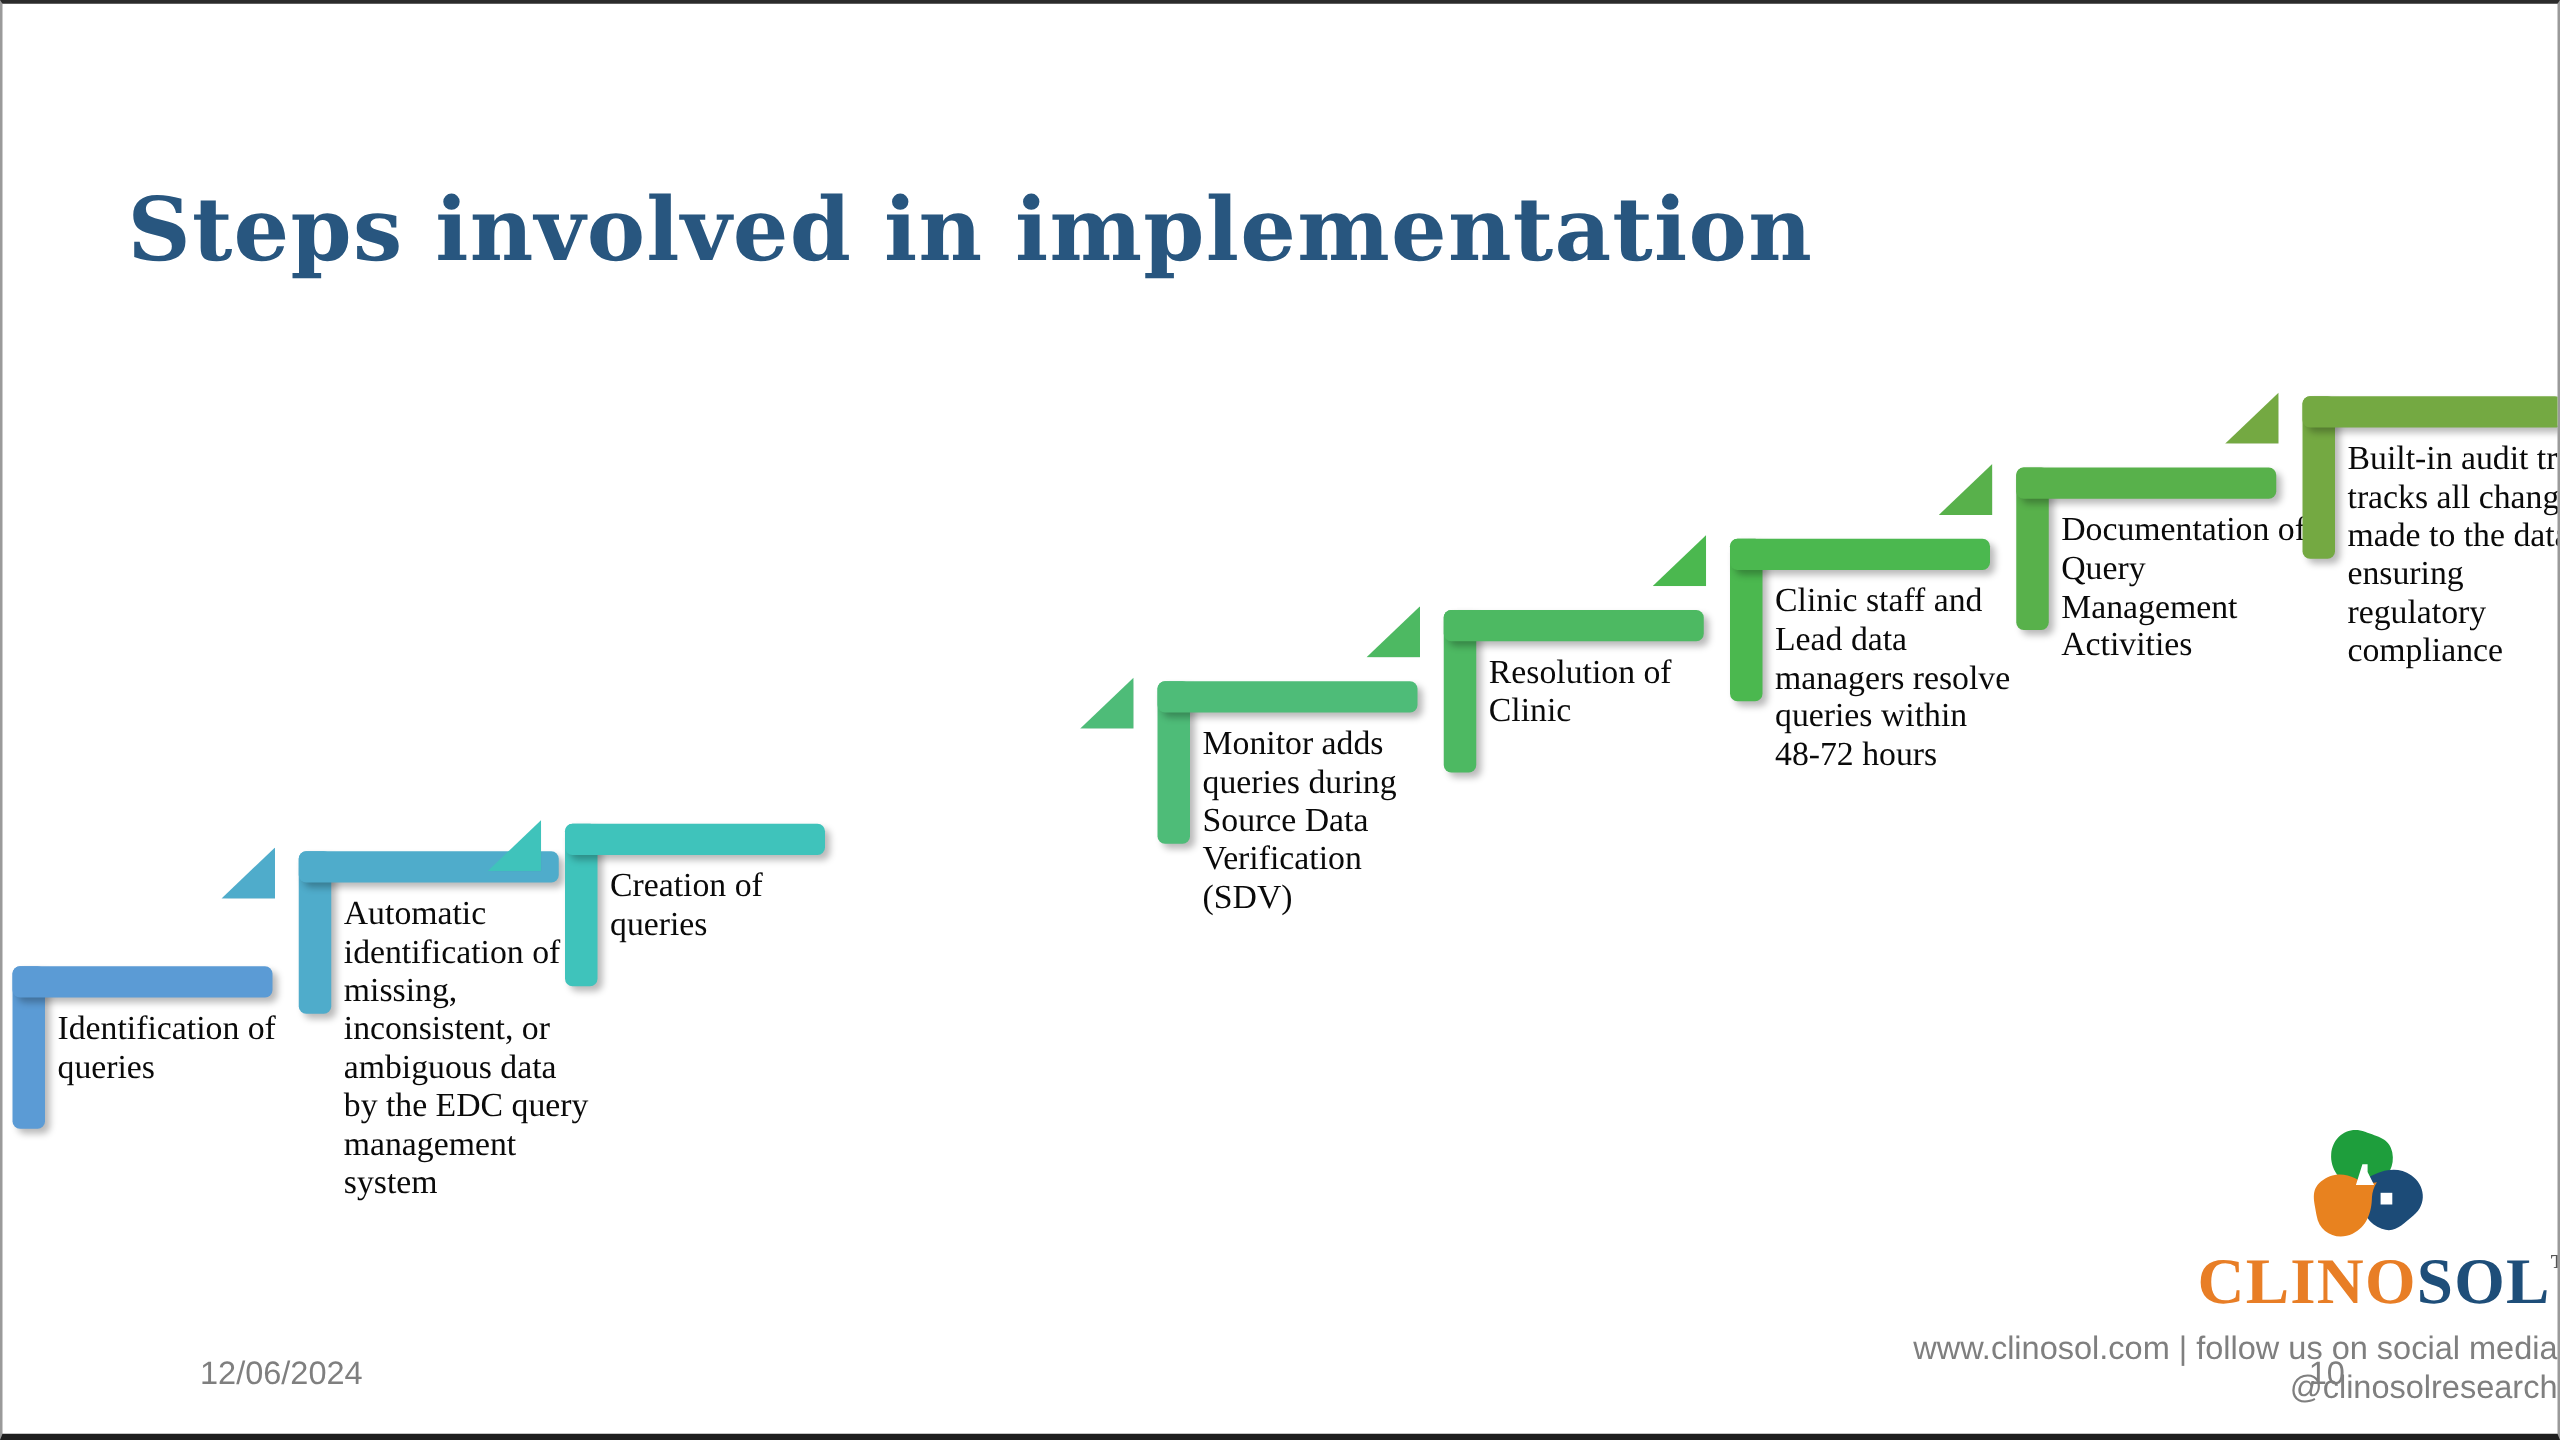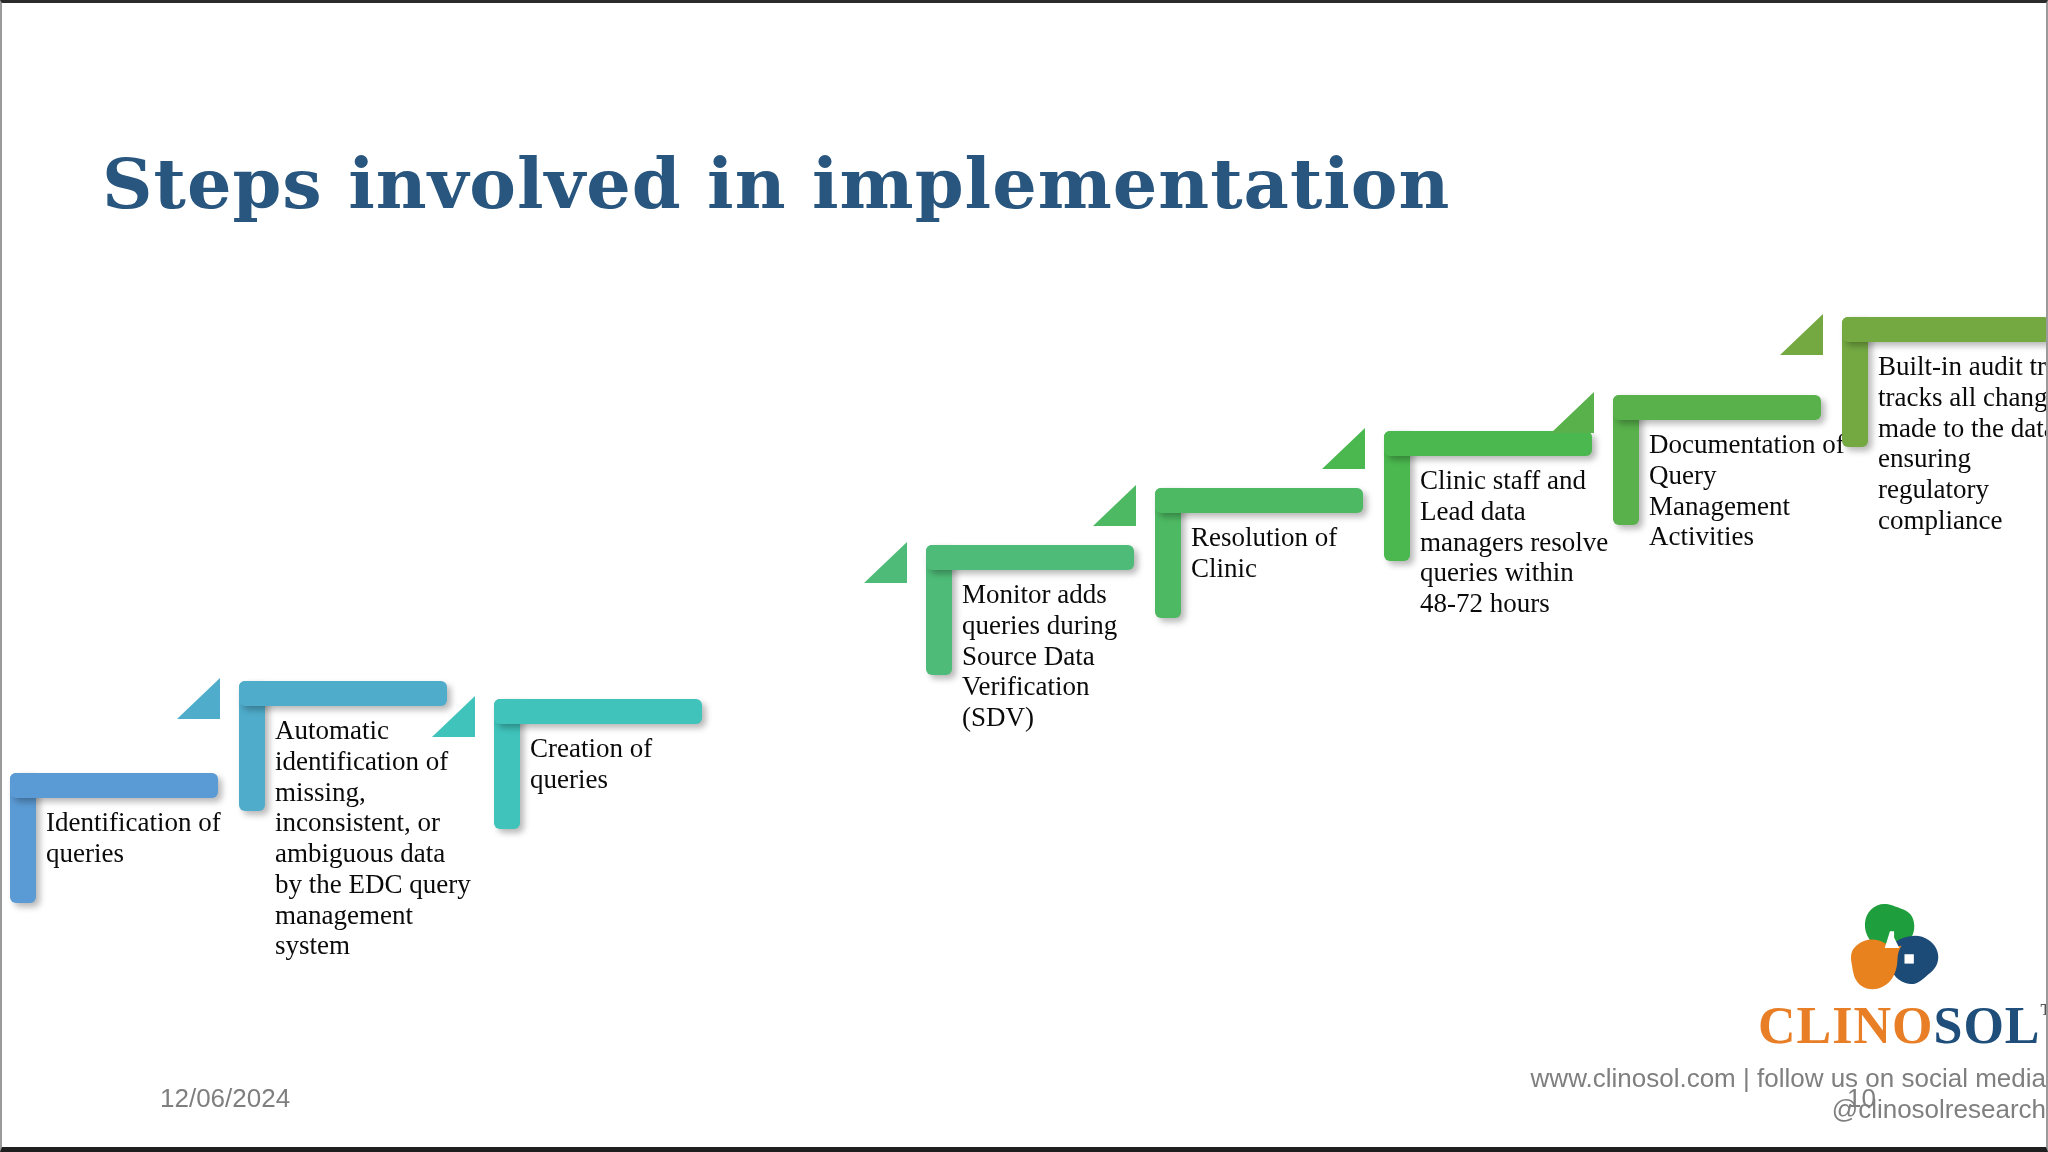--- a/index.html
+++ b/index.html
@@ -77,21 +77,21 @@
     <div class="vbar bar" style="background: rgb(91, 155, 213);"></div>
     <div class="hbar bar" style="background: rgb(91, 155, 213);"></div>
     <div class="step-text">Identification of queries</div>
   </div>
       <div class="step" style="left: 237px; top: 678px;">
     <div class="tri" style="background: rgb(79, 172, 203);"></div>
     <div class="vbar bar" style="background: rgb(79, 172, 203);"></div>
     <div class="hbar bar" style="background: rgb(79, 172, 203);"></div>
     <div class="step-text">Automatic identification of missing, inconsistent, or ambiguous data by the EDC query management system</div>
   </div>
-      <div class="step" style="left: 492px; top: 656px; margin-top: 40px;">
+      <div class="step" style="left: 450px; top: 656px;">
     <div class="tri" style="background: rgb(63, 195, 187);"></div>
     <div class="vbar bar" style="background: rgb(63, 195, 187);"></div>
     <div class="hbar bar" style="background: rgb(63, 195, 187);"></div>
     <div class="step-text">Creation of queries</div>
   </div>
       <div class="step" style="left: 924px; top: 542px;">
     <div class="tri" style="background: rgb(78, 188, 120);"></div>
     <div class="vbar bar" style="background: rgb(78, 188, 120);"></div>
     <div class="hbar bar" style="background: rgb(78, 188, 120);"></div>
     <div class="step-text">Monitor adds queries during Source Data Verification (SDV)</div>
@@ -101,21 +101,21 @@
     <div class="vbar bar" style="background: rgb(77, 185, 98);"></div>
     <div class="hbar bar" style="background: rgb(77, 185, 98);"></div>
     <div class="step-text">Resolution of Clinic</div>
   </div>
       <div class="step" style="left: 1382px; top: 428px;">
     <div class="tri" style="background: rgb(75, 184, 79);"></div>
     <div class="vbar bar" style="background: rgb(75, 184, 79);"></div>
     <div class="hbar bar" style="background: rgb(75, 184, 79);"></div>
     <div class="step-text">Clinic staff and Lead data managers resolve queries within 48-72 hours</div>
   </div>
-      <div class="step" style="left: 1611px; top: 371px; margin-top: 21px;">
+      <div class="step" style="left: 1611px; top: 371px;">
     <div class="tri" style="background: rgb(88, 177, 75);"></div>
     <div class="vbar bar" style="background: rgb(88, 177, 75);"></div>
     <div class="hbar bar" style="background: rgb(88, 177, 75);"></div>
     <div class="step-text">Documentation of Query Management Activities</div>
   </div>
       <div class="step" style="left: 1840px; top: 314px;">
     <div class="tri" style="background: rgb(116, 169, 66);"></div>
     <div class="vbar bar" style="background: rgb(116, 169, 66);"></div>
     <div class="hbar bar" style="background: rgb(116, 169, 66);"></div>
     <div class="step-text">Built-in audit trail tracks all changes made to the data, ensuring regulatory compliance</div>

